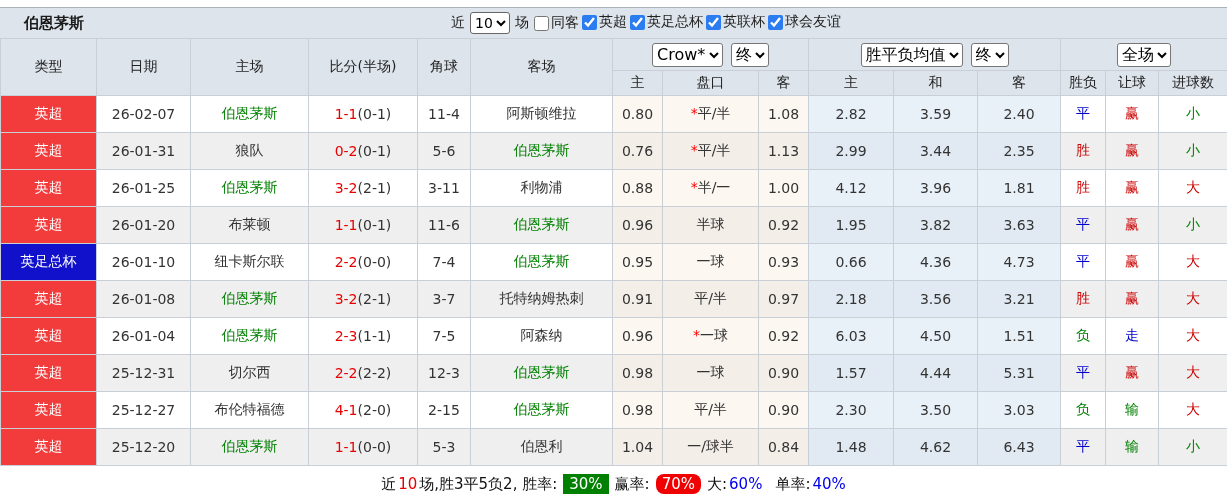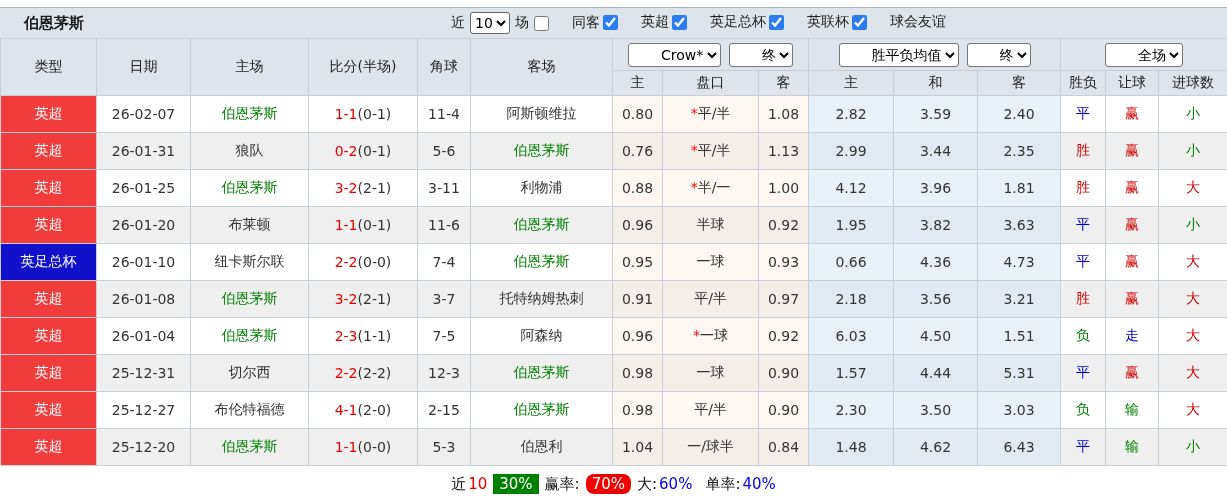--- a/index.html
+++ b/index.html
@@ -16,36 +16,36 @@
   .page-title{font-weight:bold;font-size:15px;color:#1a1a1a;margin-left:24px;}
   .filters{
     position:absolute;left:448px;top:0;height:100%;
     display:flex;align-items:center;white-space:nowrap;
   }
   .filters span.lbl{margin:0 3px;color:#222;}
   .filters select{
     height:22px;font-size:14px;background:#fff;border:1px solid #666;
     border-radius:3px;margin:0 2px;font-family:inherit;
   }
-  label.chk{display:inline-flex;align-items:center;margin-right:1px;color:#222;cursor:pointer;gap:21px;}
+  label.chk{display:inline-flex;align-items:center;margin-right:1px;color:#222;cursor:pointer;}
   label.chk input{width:15px;height:15px;margin:0 2px 0 2px;accent-color:#2b7cf0;}
   table.grid{
     width:1227px;border-collapse:collapse;table-layout:fixed;
     font-size:14px;
   }
   table.grid th,table.grid td{
     border:1px solid #c8cfd6;text-align:center;vertical-align:middle;
     padding:0;overflow:hidden;white-space:nowrap;
   }
   table.grid thead th{background:#dde4eb;font-weight:normal;color:#222;}
   tr.hdr-selects th{height:31px;}
   tr.hdr-sub th{height:24px;}
   tr.hdr-selects select{
-    height:24px;font-size:14px;background:#fff;border:1px solid #767676;
-    border-radius:3px;margin:0 4px;font-family:inherit;padding-left:28px;
+    height:24px;font-size:16px;background:#fff;border:1px solid #767676;
+    border-radius:3px;margin:0 4px;font-family:inherit;
   }
   tbody tr{height:37px;}
   tbody tr.odd td{background:#ffffff;}
   tbody tr.even td{background:#efefef;}
   tbody tr.odd td.crow{background:#fcf7f1;}
   tbody tr.even td.crow{background:#f3eee8;}
   tbody tr.odd td.mean{background:#e9f1f8;}
   tbody tr.even td.mean{background:#e1eaf2;}
   tbody td.type-red{background:#f23c3c !important;color:#fff;}
   tbody td.type-blue{background:#1111cc !important;color:#fff;}
@@ -329,20 +329,21 @@
           <td class="c-blue">平</td>
           <td class="c-green">输</td>
           <td class="c-green">小</td>
         </tr>
       </tbody>
   </table>
 
   <div class="footer">
     <span class="seg">近</span>
       <span class="seg num-red">10</span>
+      <span class="seg">场,胜3平5负2, 胜率:</span>
     <span class="badge badge-green">30%</span>
     <span class="seg">赢率:</span>
     <span class="badge badge-red">70%</span>
     <span class="seg">大:</span>
       <span class="seg pct-blue">60%</span>
     <span class="seg" style="margin-left:12px">单率:</span>
       <span class="seg pct-blue">40%</span>
   </div>
 </div>
 

